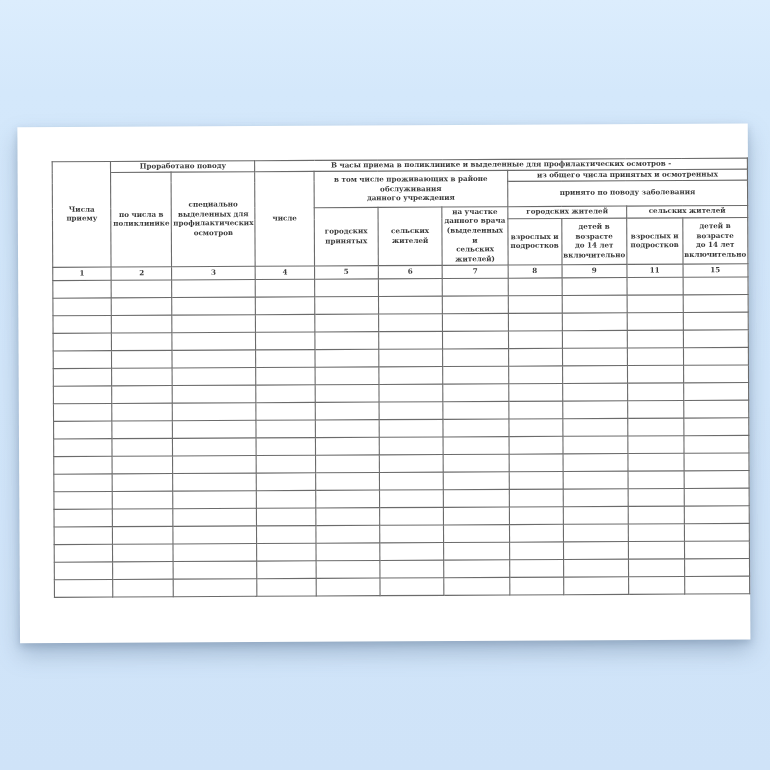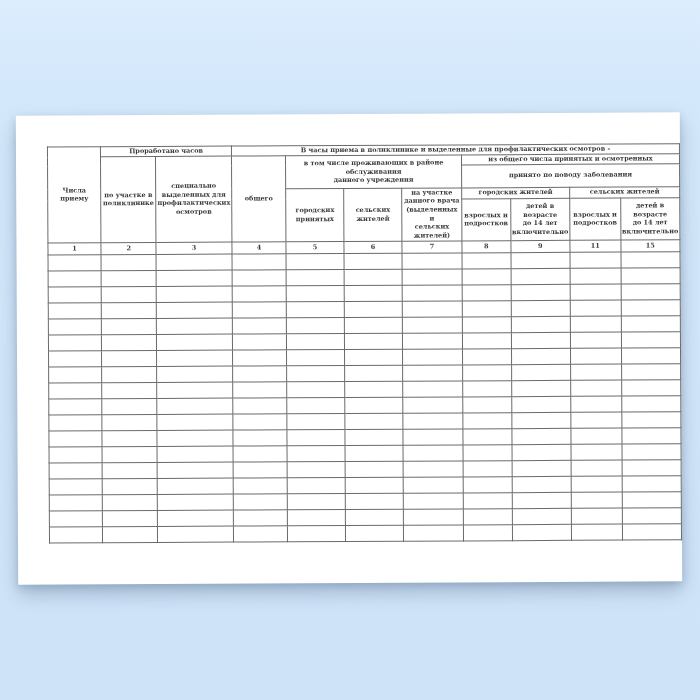--- a/index.html
+++ b/index.html
@@ -56,31 +56,31 @@
         <col class="w6">
         <col class="w7">
         <col class="w8">
       <col class="w9">
         <col class="w10">
         <col class="w11">
     </colgroup>
     <tbody>
       <tr class="h1">
         <td rowspan="5">Числа приему</td>
-        <td colspan="2">Проработано часов</td>
+        <td colspan="2">Проработано поводу</td>
         <td colspan="8">В часы приема в поликлинике и выделенные для профилактических осмотров -</td>
       </tr>
       <tr class="h2">
-        <td rowspan="4">по участке в
+        <td rowspan="4">по числа в
 поликлинике</td>
         <td rowspan="4">специально
 выделенных для
 профилактических
 осмотров</td>
-        <td rowspan="4">общего</td>
+        <td rowspan="4">числе</td>
         <td colspan="3" rowspan="2">в том числе проживающих в районе обслуживания
 данного учреждения</td>
         <td colspan="4">из общего числа принятых и осмотренных</td>
       </tr>
       <tr class="h3">
         <td colspan="4">принято по поводу заболевания</td>
       </tr>
       <tr class="h4">
         <td rowspan="2">городских
 принятых</td>

